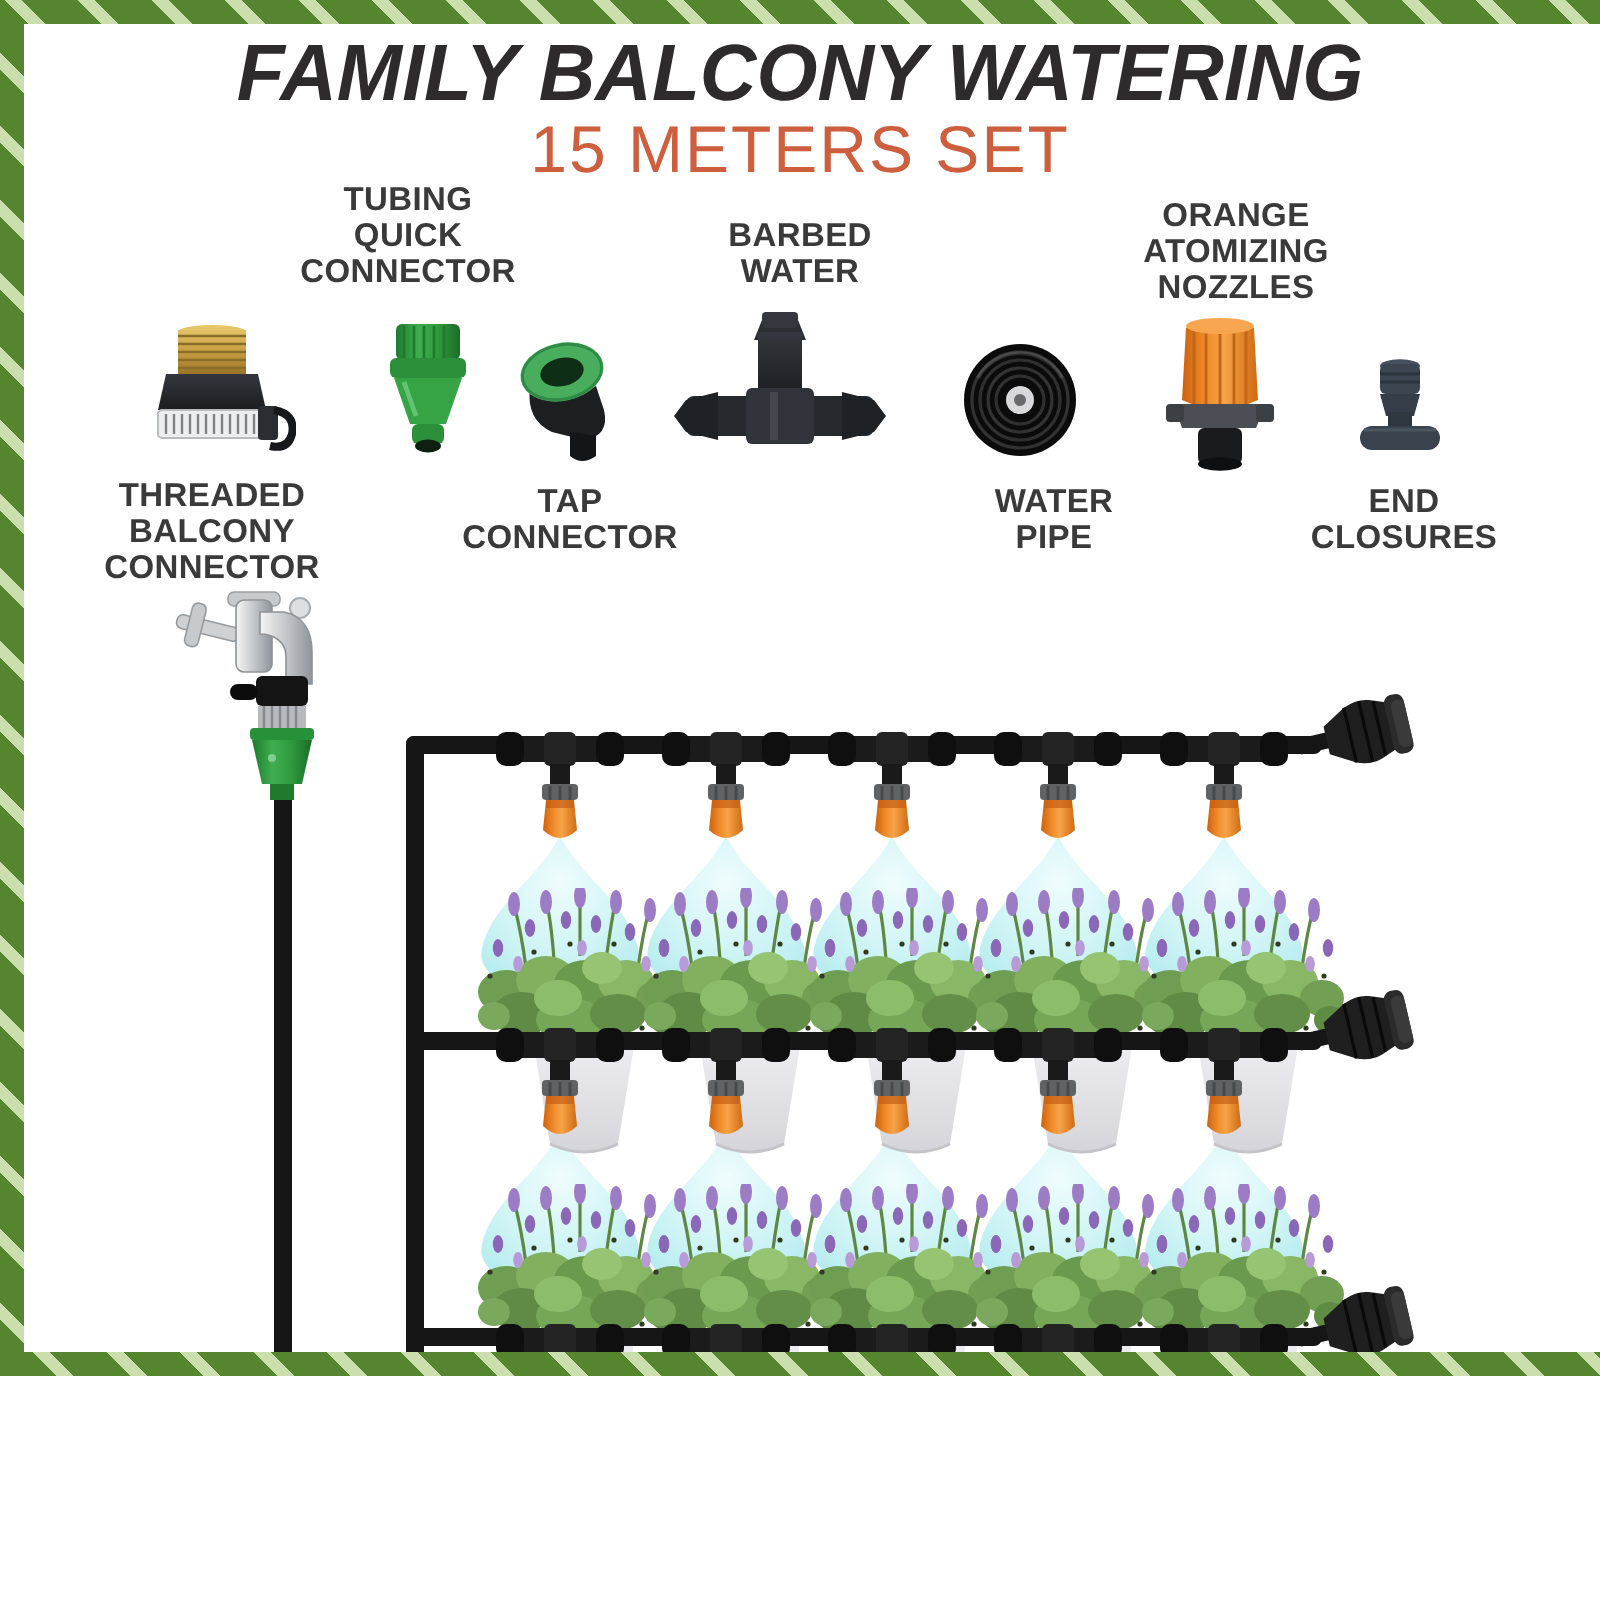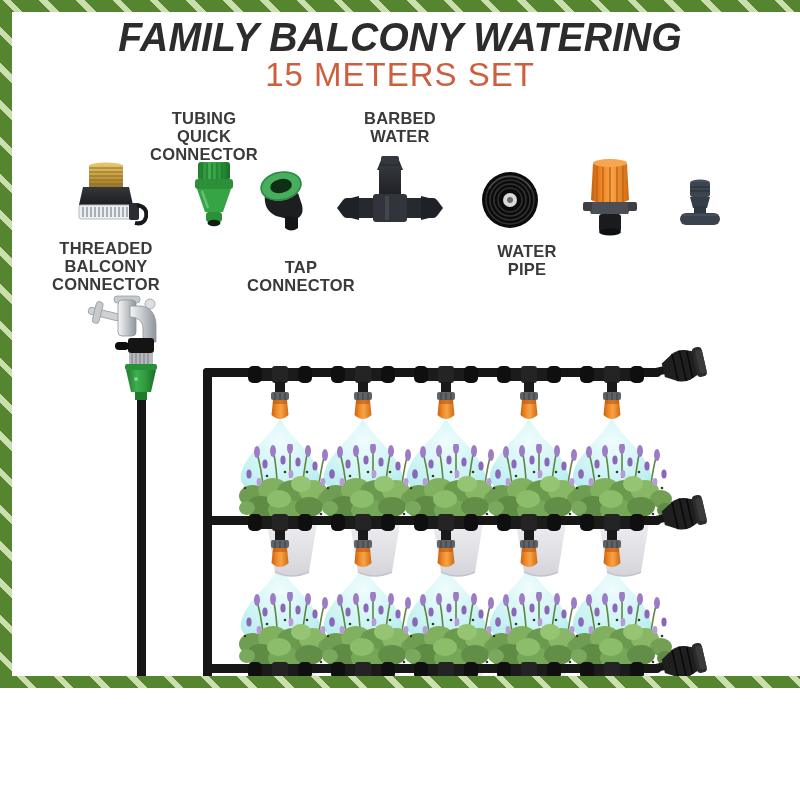--- a/index.html
+++ b/index.html
@@ -32,32 +32,37 @@
 <body>
 
 <div id="page">
   <div id="frame"></div>
   <div id="content">
     <div id="layer">
 
       <div id="title">FAMILY BALCONY WATERING</div>
       <div id="subtitle">15 METERS SET</div>
 
-      <div class="part-label" style="left:204px;top:110px;">TUBING
+      <div class="part-label" style="left:204px;top:92px;">TUBING
 QUICK
 CONNECTOR</div>
       <div class="part-label" style="left:400px;top:110px;">BARBED
 WATER</div>
+      <div class="part-label" style="left:618px;top:100px;">ORANGE
+ATOMIZING
+NOZZLES</div>
       <div class="part-label" style="left:106px;top:240px;">THREADED
 BALCONY
 CONNECTOR</div>
-      <div class="part-label" style="left:285px;top:259px;margin-left:16px;">TAP
+      <div class="part-label" style="left:285px;top:243px;">TAP
 CONNECTOR</div>
       <div class="part-label" style="left:507px;top:243px;margin-left:20px;">WATER
 PIPE</div>
+      <div class="part-label" style="left:702px;top:243px;">END
+CLOSURES</div>
 
       <svg width="0" height="0" style="position:absolute" aria-hidden="true">
         <defs>
           <linearGradient id="brassGrad" x1="0" y1="0" x2="0" y2="1">
             <stop offset="0" stop-color="#e3c269"></stop>
               <stop offset=".45" stop-color="#c9a244"></stop>
               <stop offset="1" stop-color="#9a7527"></stop>
           </linearGradient>
           <linearGradient id="greenGrad" x1="0" y1="0" x2="1" y2="0">
             <stop offset="0" stop-color="#1f7a2d"></stop>

